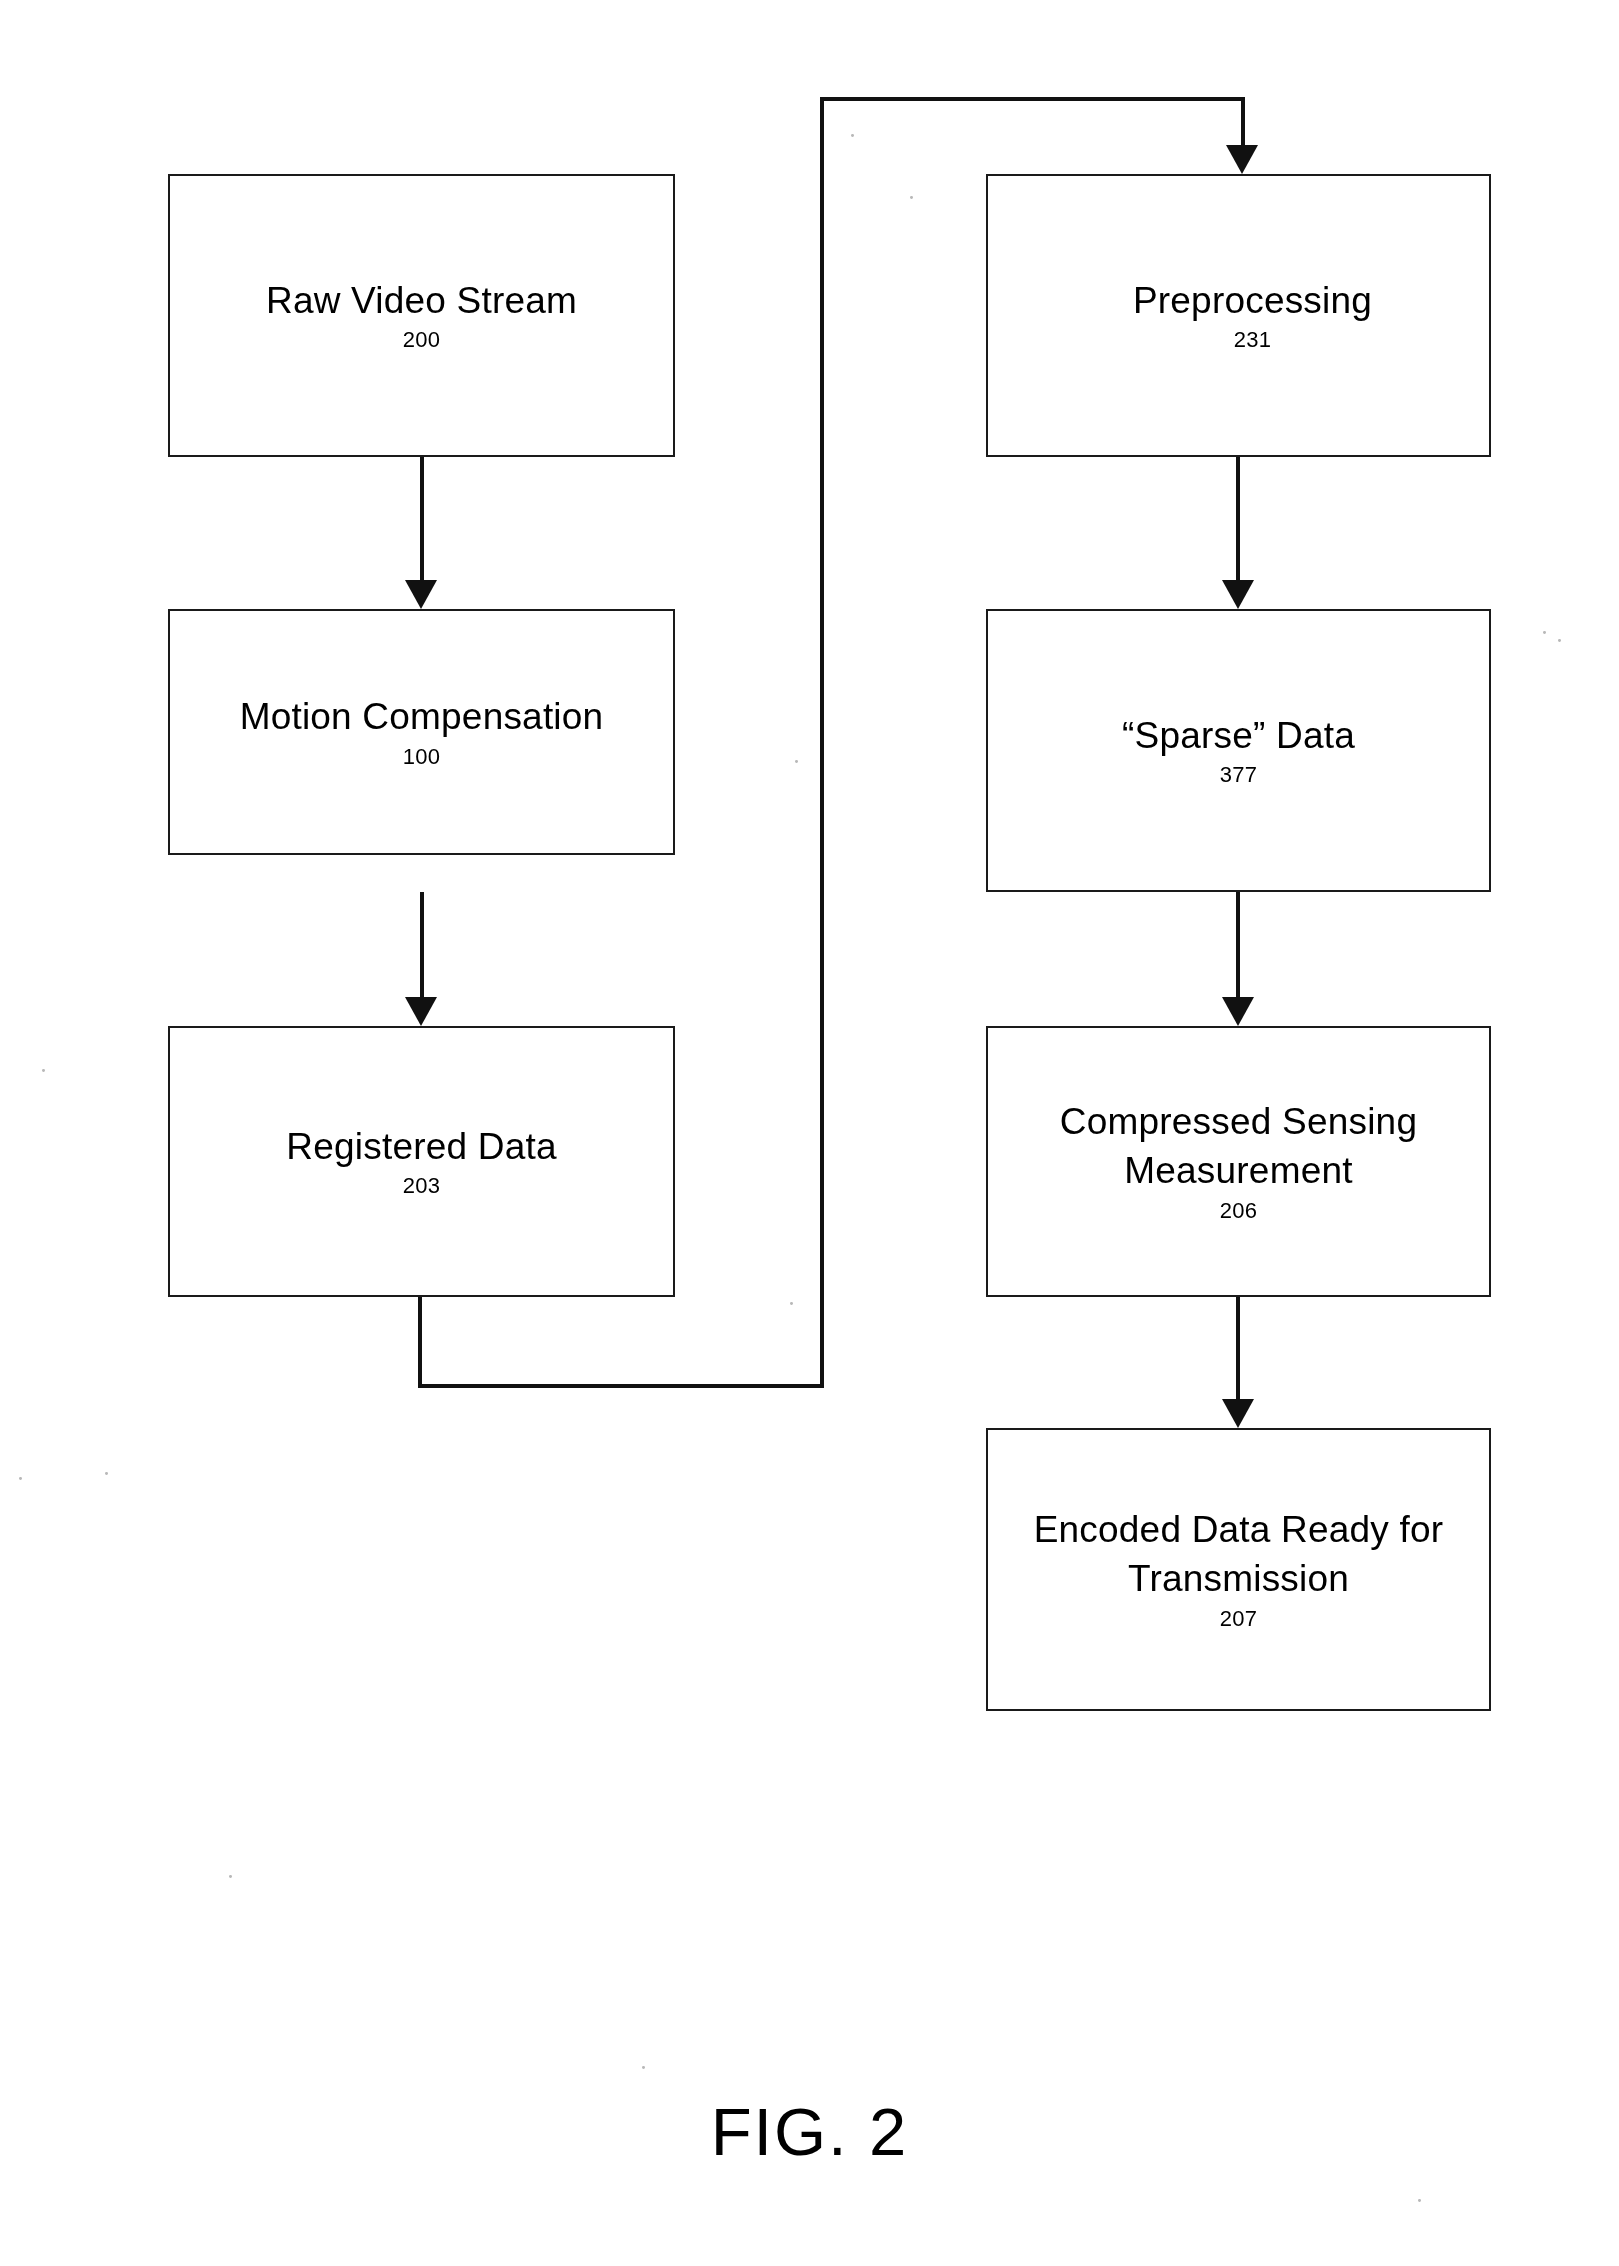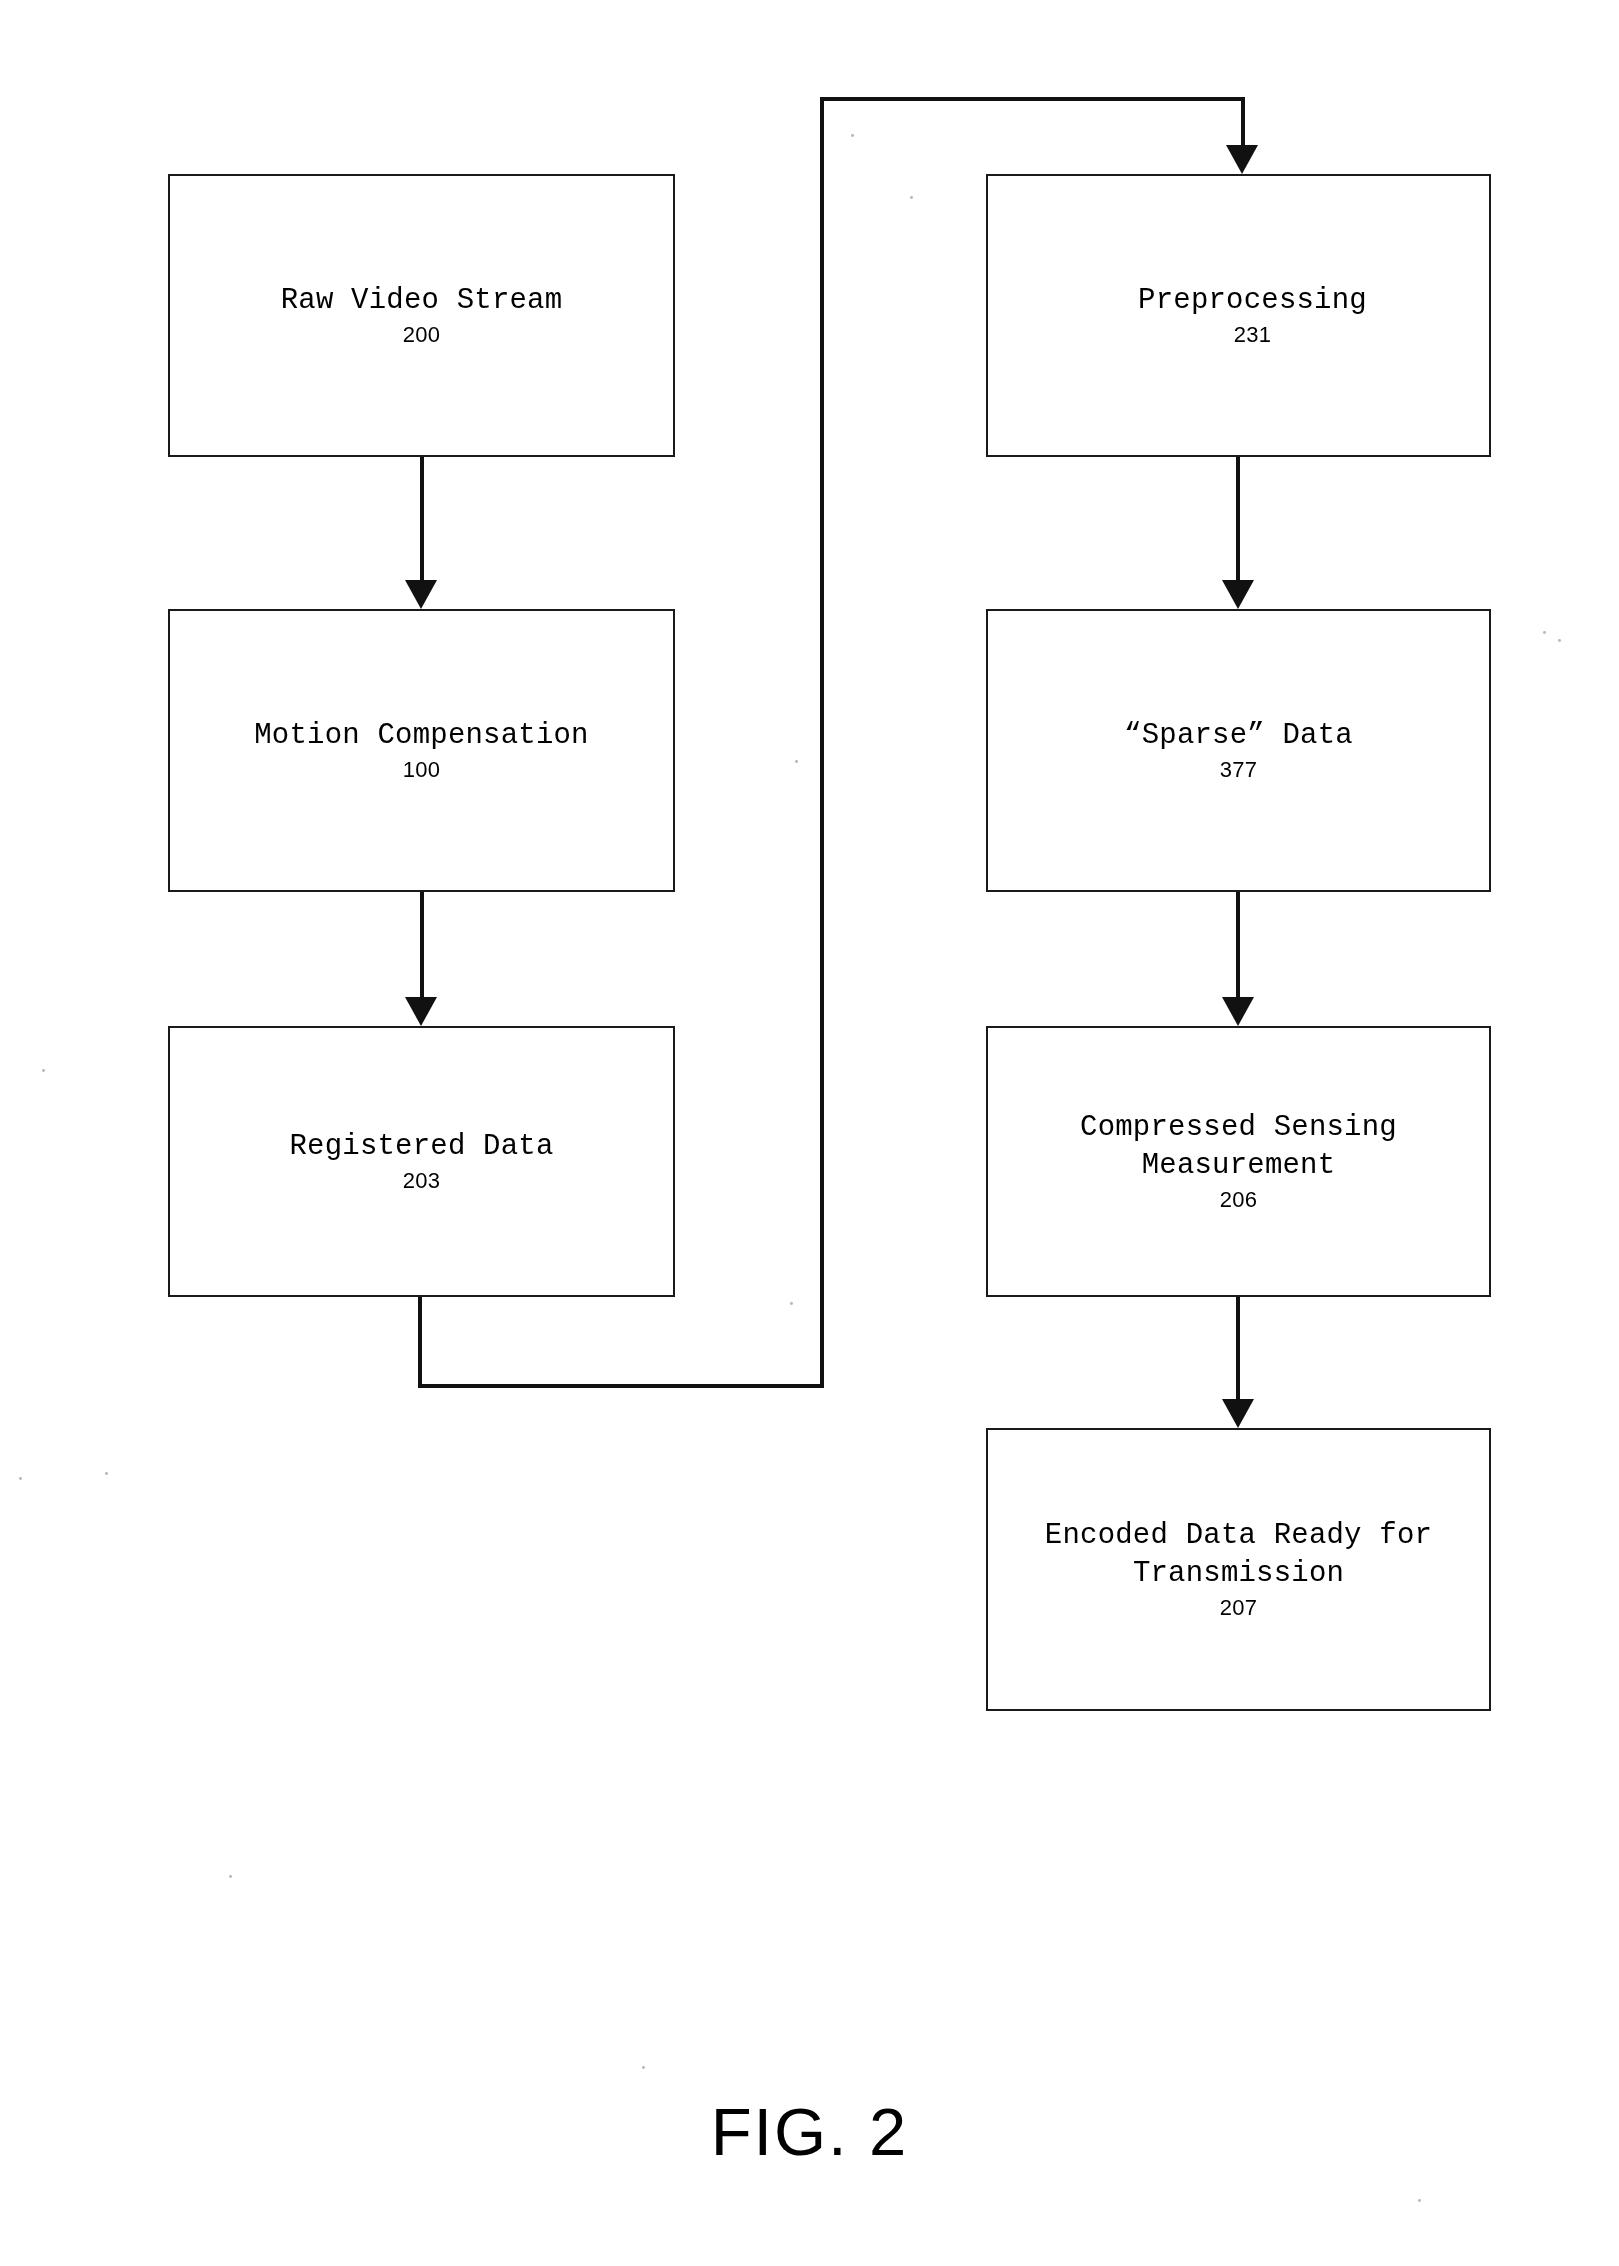--- a/index.html
+++ b/index.html
@@ -25,26 +25,25 @@
     box-sizing: border-box;
     border: 2.9px solid #1a1a1a;
     background: #ffffff;
     display: flex;
     flex-direction: column;
     align-items: center;
     justify-content: center;
     text-align: center;
   }
   .node-label {
-    font-size: 29px;
+    font-size: 37px;
     line-height: 1.32;
     letter-spacing: 0.2px;
     color: #000000;
     white-space: pre-line;
-    font-family: Liberation Mono, monospace;
   }
   .node-ref {
     font-size: 22px;
     line-height: 1.32;
     letter-spacing: 0.2px;
     color: #000000;
   }
   
   .seg-v {
     position: absolute;
@@ -123,21 +122,21 @@
   <div class="arrowhead" style="left:1222px; top:997px;"></div>
 
   <div class="seg-v" style="left:1236px; top:1297px; height:107px;"></div>
   <div class="arrowhead" style="left:1222px; top:1399px;"></div>
 
   <div class="node" style="left:168px; top:174px; width:507px; height:283px;">
     <div class="node-label">Raw Video Stream</div>
     <div class="node-ref">200</div>
   </div>
 
-  <div class="node" style="left:168px; top:609px; width:507px; height:283px;">
+  <div class="node" style="left:168px; top:609px; width:507px; height:246px;">
     <div class="node-label">Motion Compensation</div>
     <div class="node-ref">100</div>
   </div>
 
   <div class="node" style="left:168px; top:1026px; width:507px; height:271px;">
     <div class="node-label">Registered Data</div>
     <div class="node-ref">203</div>
   </div>
 
   <div class="node" style="left:986px; top:174px; width:505px; height:283px;padding-left:28px;">

